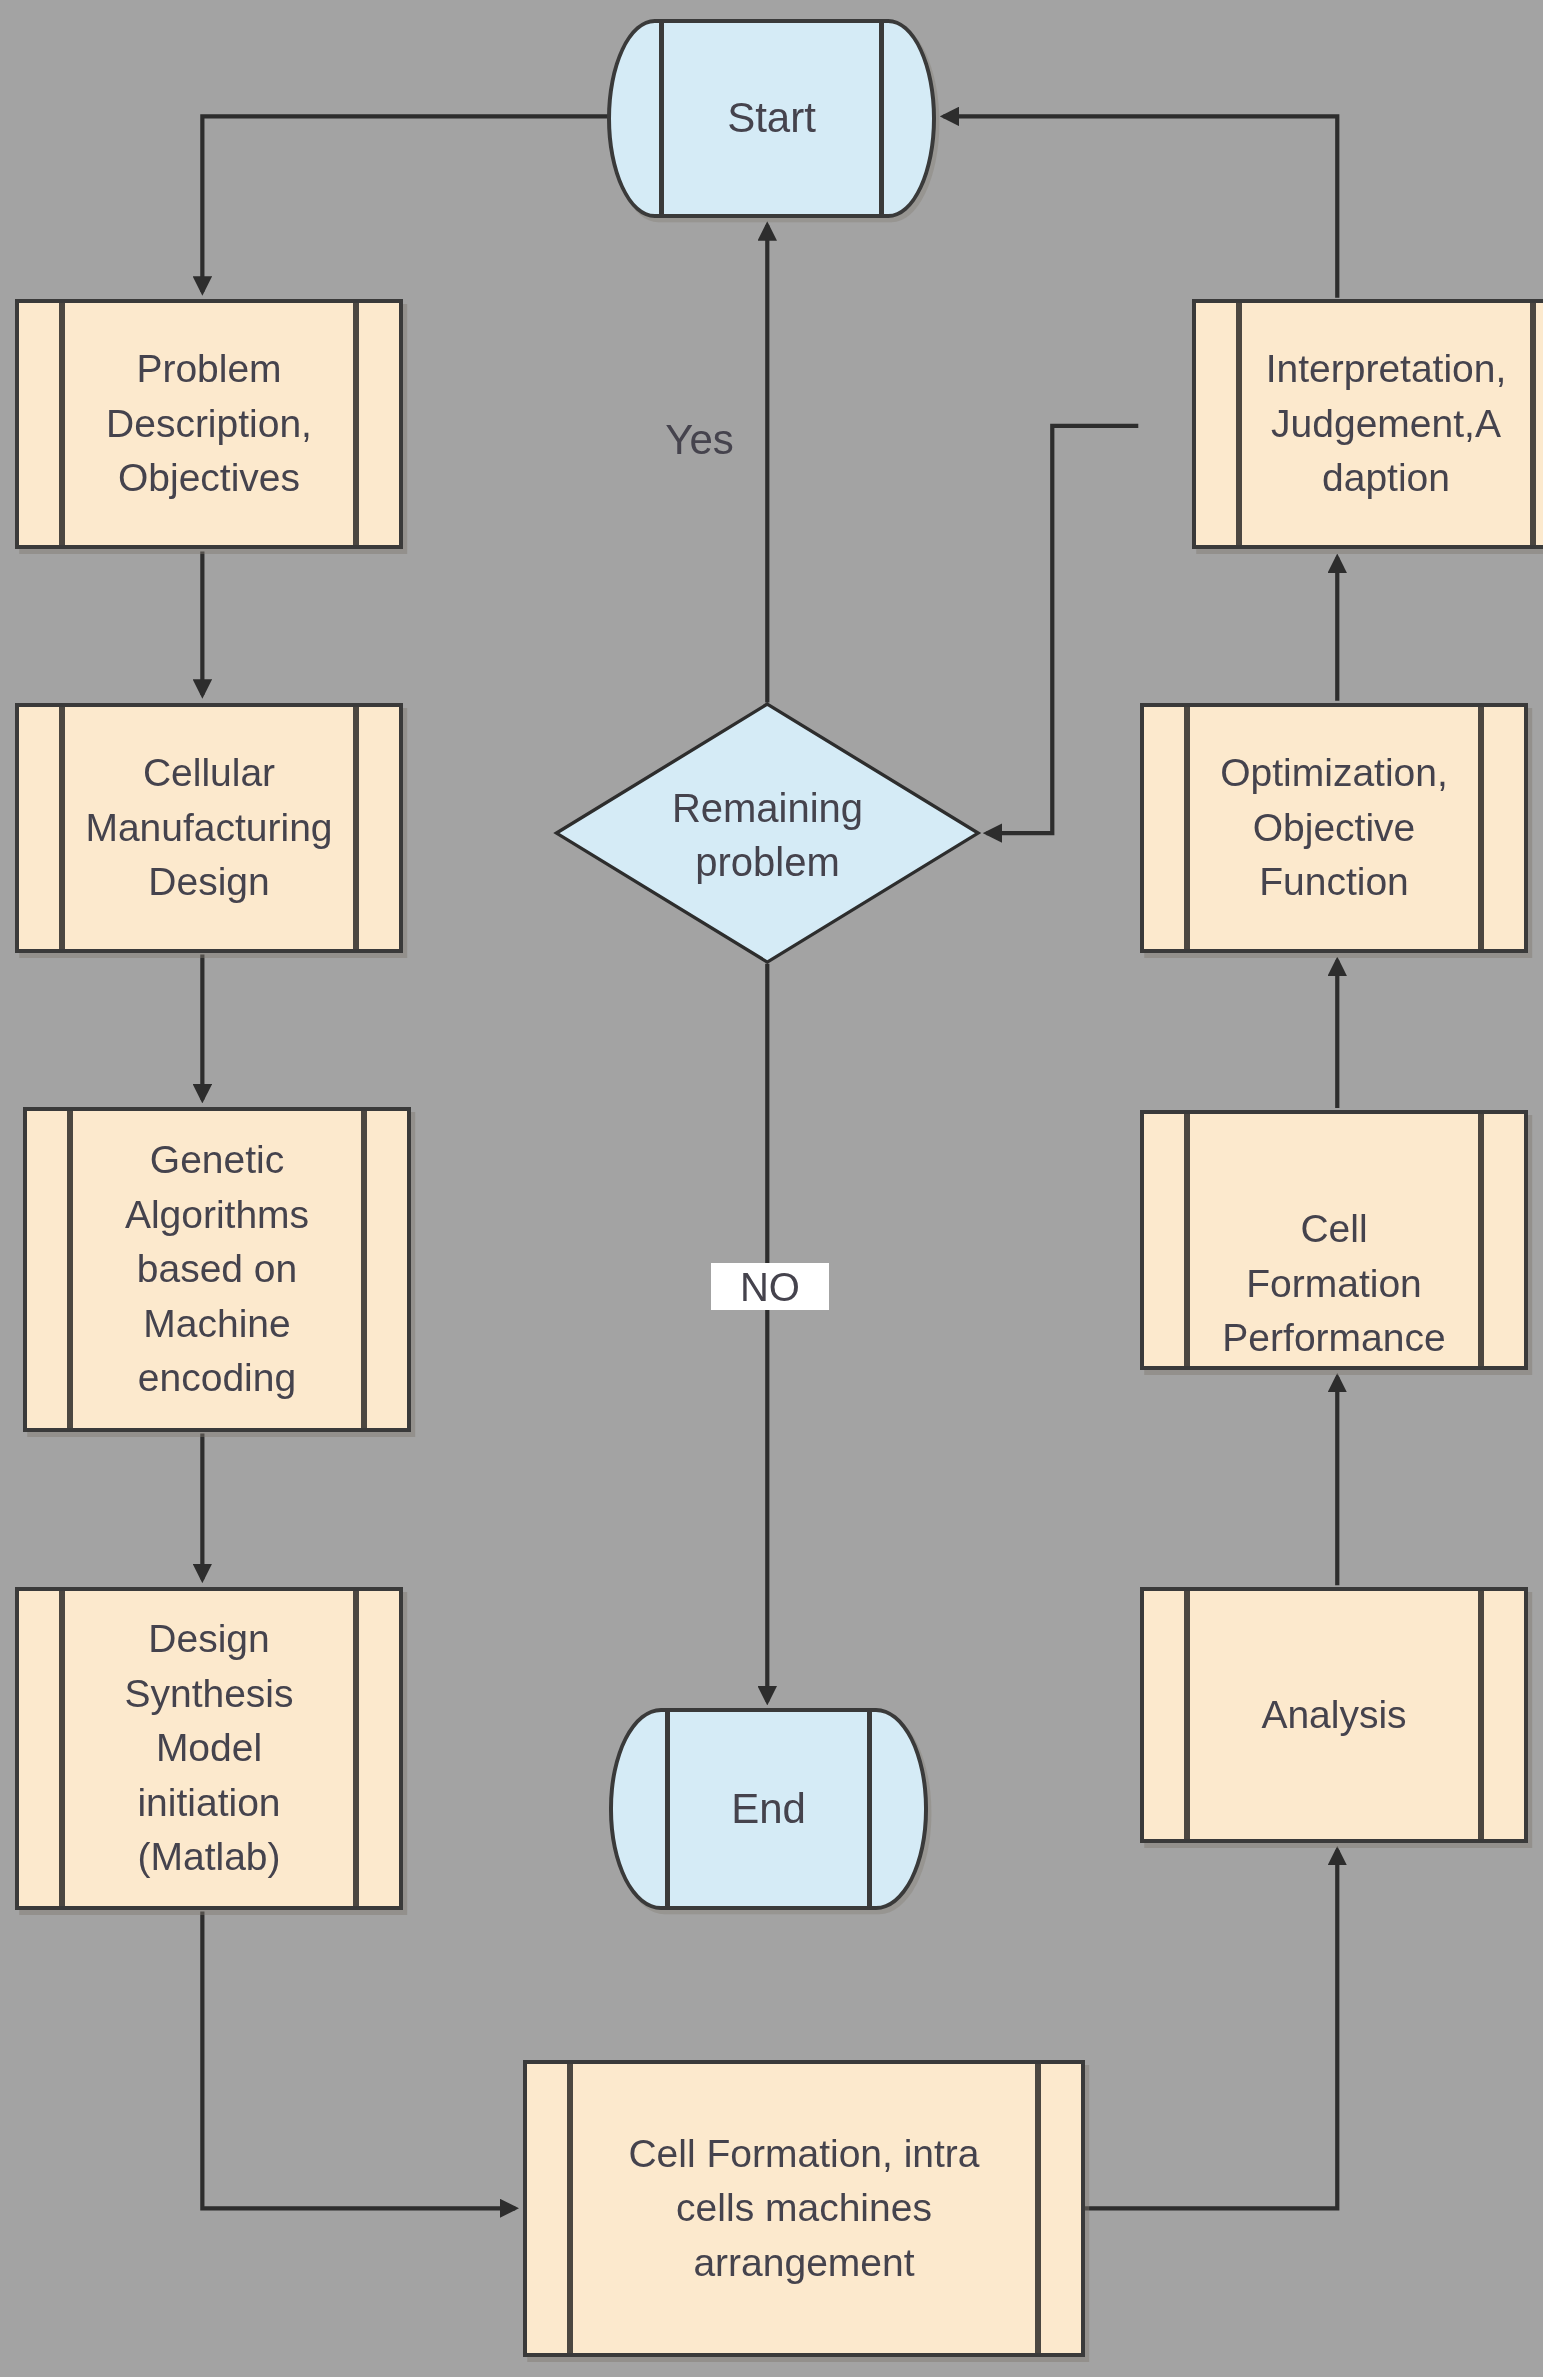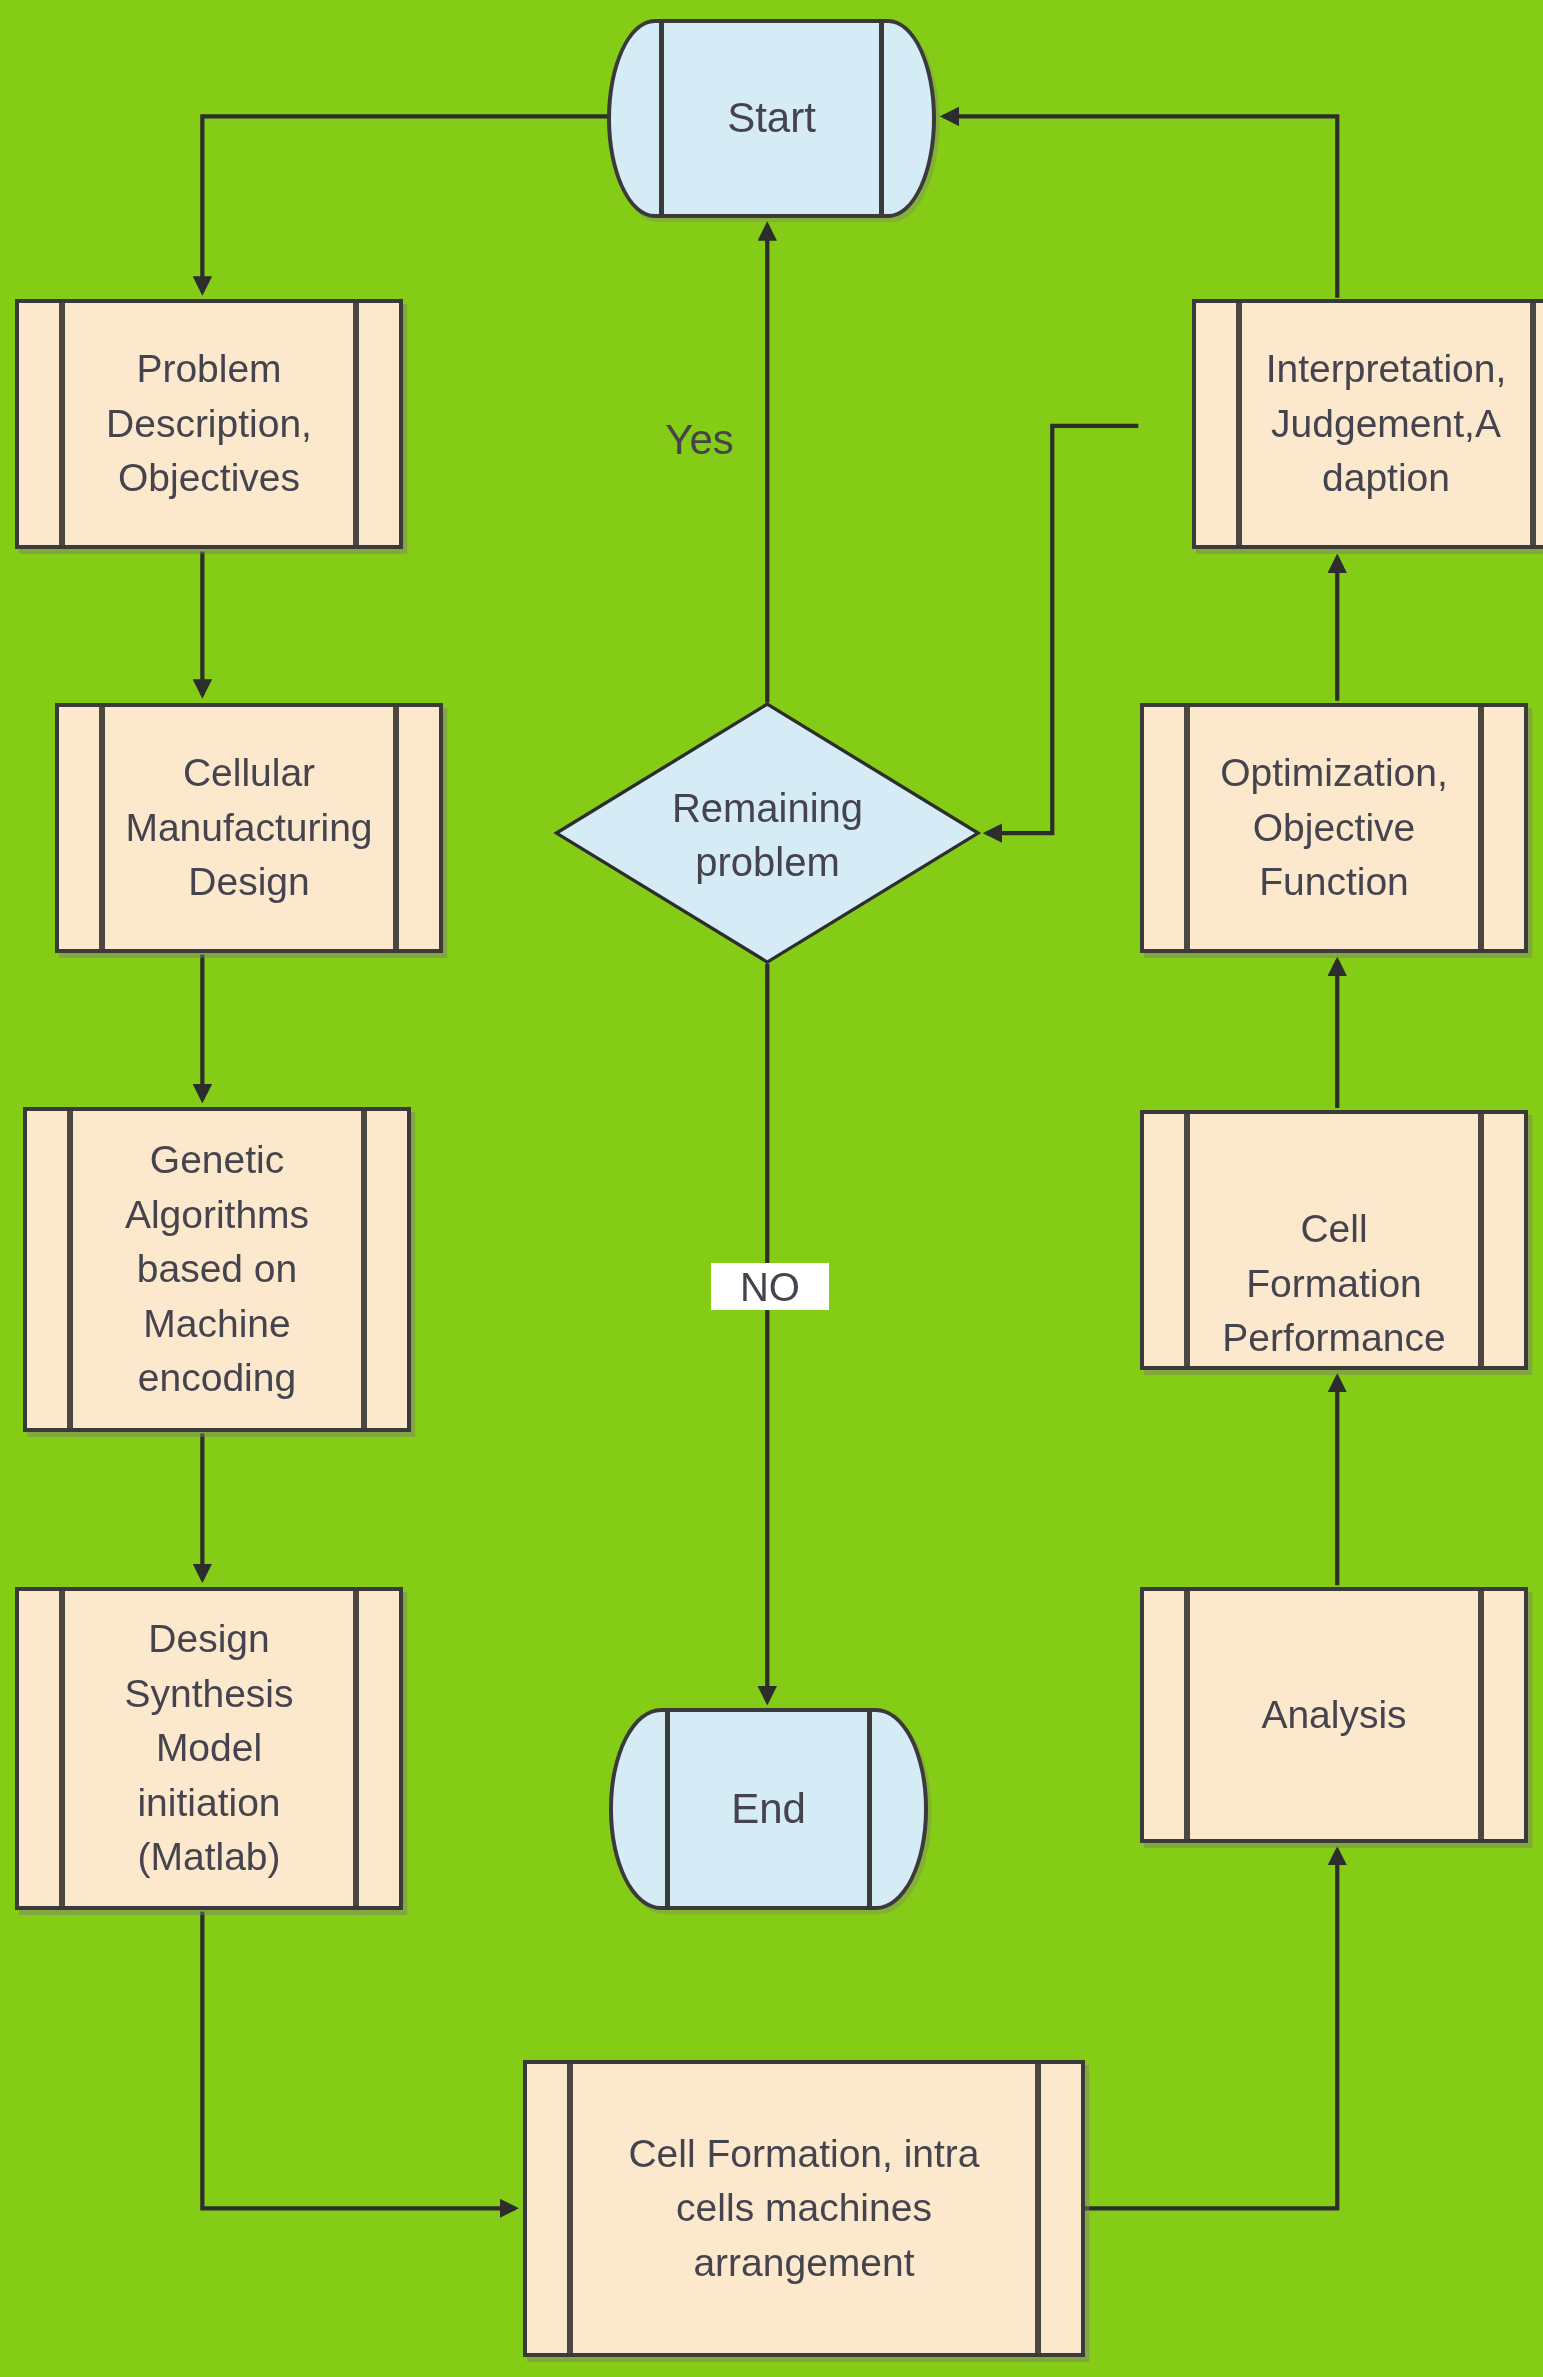--- a/index.html
+++ b/index.html
@@ -8,21 +8,21 @@
     --border:#3a3a3a;
     --bar:#4c4741;
     --line:#2d2d2d;
     --text:#45434d;
   }
   html,body{margin:0;padding:0;background:#ffffff;}
   #canvas{
     position:relative;
     width:1543px;
     height:2377px;
-    background:#84cc16;
+    background:#a3a3a3;
     font-family:"Liberation Sans", sans-serif;
     color:var(--text);
     overflow:hidden;
   }
   #wires{position:absolute;left:0;top:0;z-index:1;}
   #wires polyline{fill:none;stroke:var(--line);stroke-width:5;}
   .diamond-shape{fill:var(--terminator-fill);stroke:var(--line);stroke-width:4;}
   .node{
     position:absolute;
     box-sizing:border-box;
@@ -125,21 +125,21 @@
   </div>
 
   <div class="node pbox" style="left:15px;top:299px;width:388px;height:250px;">
     <div class="bar bar-l"></div>
     <div class="bar bar-r"></div>
     <div class="nlabel">Problem
 Description,
 Objectives</div>
   </div>
 
-  <div class="node pbox" style="left:15px;top:703px;width:388px;height:250px;margin-left:40px;">
+  <div class="node pbox" style="left:15px;top:703px;width:388px;height:250px;">
     <div class="bar bar-l"></div>
     <div class="bar bar-r"></div>
     <div class="nlabel">Cellular
 Manufacturing
 Design</div>
   </div>
 
   <div class="node pbox" style="left:23px;top:1107px;width:388px;height:325px;">
     <div class="bar bar-l"></div>
     <div class="bar bar-r"></div>

